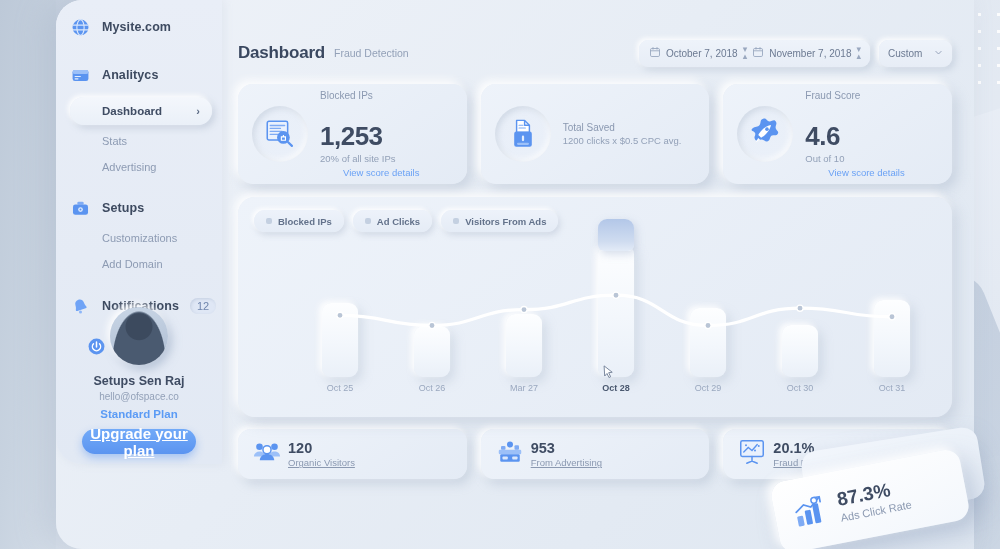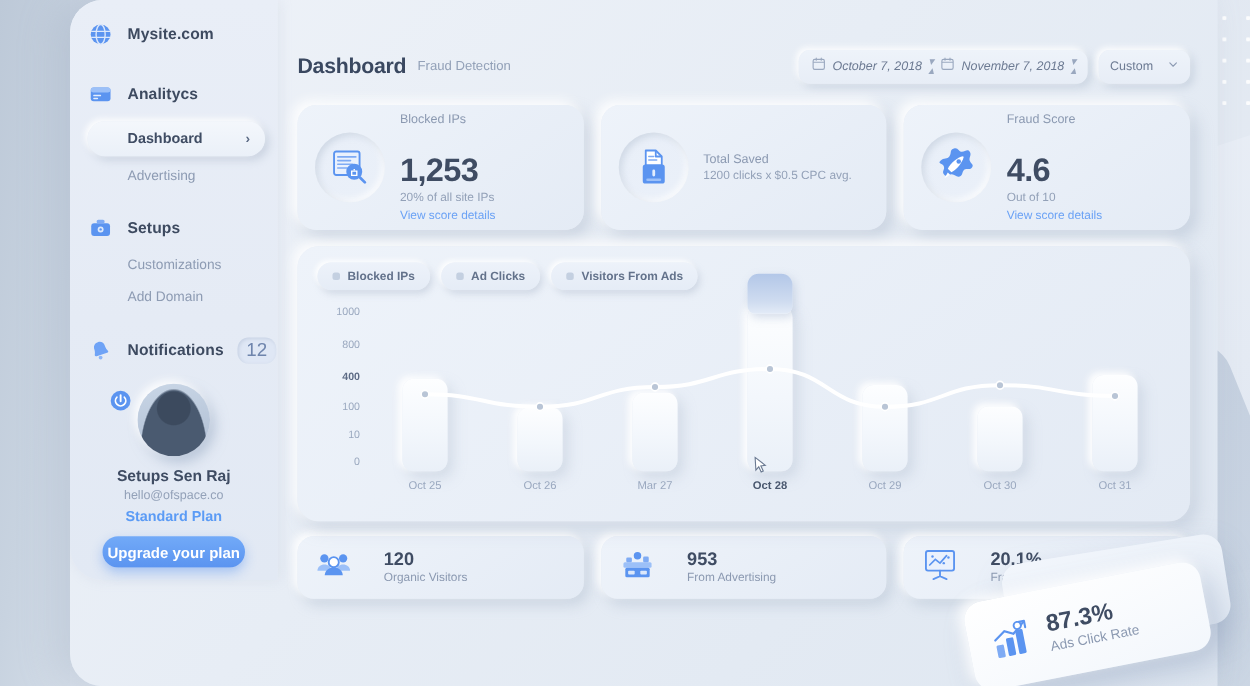--- a/index.html
+++ b/index.html
@@ -66,59 +66,59 @@
   #sidebar-item-dashboard {
     margin: 5px 10px 3px 14px; height: 28px; border-radius: 14px;
     background: linear-gradient(180deg, #f4f7fc 0%, #eaf0f8 100%);
     box-shadow: -2px -2px 5px rgba(255,255,255,.95), 3px 3px 7px rgba(163,177,198,.45);
     display: flex; align-items: center; justify-content: space-between;
     padding: 0 12px 0 32px; cursor: pointer;
   }
   #sidebar-item-dashboard .lbl { font-size: 11.5px; font-weight: 600; color: #3f4c63; }
   .chev-right { font-size: 11px; color: #5b6a84; font-weight: 700; }
   #notif-badge {
-    margin-left: auto; background: #dfe7f5; color: #6f85ad; font-size: 15px;
+    margin-left: auto; background: #dfe7f5; color: #6f85ad; font-size: 11px;
     font-weight: 400; border-radius: 9px; padding: 2px 7px;
     box-shadow: inset 1px 1px 3px rgba(160,175,200,.4);
   }
   
   #profile { position: absolute; left: 0; right: 0; bottom: 10px; text-align: center; }
   #avatar {
     width: 58px; height: 58px; border-radius: 50%; margin: 0 auto 9px;
     background:
       radial-gradient(circle at 50% 34%, #3c4a5e 0 13px, transparent 14px),
       radial-gradient(ellipse at 50% 95%, #4a5a70 0 26px, transparent 27px),
       linear-gradient(170deg, #c9d6e6 0%, #aebdd2 100%);
     box-shadow: -3px -3px 7px rgba(255,255,255,.9), 4px 5px 10px rgba(150,167,193,.55);
     overflow: hidden; position: relative;
   }
   #profile-name { font-size: 12.5px; font-weight: 700; color: #3f4c63; }
   #profile-email { font-size: 10px; color: #93a1b8; margin-top: 3px; }
   #profile-plan { font-size: 11.5px; color: #5b9bf5; font-weight: 600; margin-top: 6px; }
   #upgrade-btn {
     margin: 9px auto 0; width: 114px; height: 25px; border-radius: 13px;
     background: linear-gradient(180deg, #72aaf8 0%, #5b94f0 100%);
-    color: #fff; font-size: 12px; font-weight: 700;
+    color: #fff; font-size: 15px; font-weight: 700;
     display: flex; align-items: center; justify-content: center;
-    box-shadow: 0 4px 9px rgba(91,148,240,.45); cursor: pointer; border: none;
+    box-shadow: 0 4px 9px rgba(91,148,240,.45); cursor: pointer; border: none; text-decoration: underline;
   }
 
   
   #main { flex: 1; padding: 36px 22px 0 16px; position: relative; }
 
   #topbar { display: flex; align-items: center; height: 34px; }
   #page-title { font-size: 17px; font-weight: 700; color: #3a4860; letter-spacing: -.2px; }
   #page-subtitle { font-size: 10.5px; color: #93a1b8; margin-left: 9px; }
   #date-controls { margin-left: auto; display: flex; align-items: center; gap: 9px; }
   #date-group {
     display: flex; align-items: center; gap: 6px; height: 27px; padding: 0 10px;
     border-radius: 9px; background: linear-gradient(180deg,#eef3fa 0%,#e7edf6 100%);
     box-shadow: -2px -2px 5px rgba(255,255,255,.95), 3px 3px 7px rgba(163,177,198,.4);
   }
-  .date-field { display: flex; align-items: center; gap: 5px; font-style: italic; }
+  .date-field { display: flex; align-items: center; gap: 5px; }
   .date-text { font-size: 10px; color: #6c7a92; white-space: nowrap; }
   .stepper { font-size: 9px; color: #9aa8bf; line-height: .8; letter-spacing: -1px; }
   #range-select {
     display: flex; align-items: center; justify-content: space-between;
     width: 73px; height: 27px; padding: 0 9px; border-radius: 9px;
     background: linear-gradient(180deg,#eef3fa 0%,#e7edf6 100%);
     box-shadow: -2px -2px 5px rgba(255,255,255,.95), 3px 3px 7px rgba(163,177,198,.4);
     font-size: 10px; color: #6c7a92; cursor: pointer;
   }
 
@@ -132,21 +132,21 @@
   }
   .stat-icon-wrap {
     width: 56px; height: 56px; flex: 0 0 56px; border-radius: 50%; margin-right: 12px;
     background: linear-gradient(145deg, #e9eff8 0%, #eaf0f9 100%);
     box-shadow: inset 2px 2px 6px rgba(163,177,198,.4), inset -2px -2px 6px rgba(255,255,255,.95);
     display: flex; align-items: center; justify-content: center;
   }
   .stat-label { font-size: 10px; color: #8b99b1; }
   .stat-value { font-size: 26px; font-weight: 700; color: #3f4c63; line-height: 1.12; letter-spacing: -.5px; margin-top: 21px; }
   .stat-note { font-size: 9.5px; color: #93a1b8; margin-top: 2px; }
-  .stat-link { font-size: 9.5px; color: #6ba2f5; margin-top: 3px; cursor: pointer; }
+  .stat-link { font-size: 9.5px; color: #6ba2f5; margin-top: 3px; cursor: pointer; margin-left: 23px; }
 
   
   #chart-panel {
     margin-top: 13px; height: 220px; border-radius: 17px; position: relative;
     background: linear-gradient(145deg, #eef3fa 0%, #e3eaf4 100%);
     box-shadow: -4px -4px 9px rgba(255,255,255,.85), 5px 6px 14px rgba(163,177,198,.38);
     padding: 13px 16px 0 16px; overflow: hidden;
   }
   #chart-tabs { display: flex; gap: 9px; }
   .chart-tab {
@@ -180,26 +180,26 @@
   #line-svg { position: absolute; left: 40px; right: 0; top: -8px; height: 145px; width: calc(100% - 40px); overflow: visible; }
   #x-axis { position: absolute; left: 40px; right: 0; top: 140px; display: flex; }
   .x-tick { flex: 1; text-align: center; font-size: 9px; color: #9aa8bf; }
   .x-tick.bold { font-weight: 700; color: #4a586f; }
   #cursor-arrow { position: absolute; left: 349px; top: 122px; width: 11px; height: 15px; }
 
   
   #bottom-cards { display: flex; gap: 14px; margin-top: 12px; }
   .mini-card {
     flex: 1; height: 50px; border-radius: 13px; display: flex; align-items: center;
-    gap: 25px; padding: 0 14px;
+    gap: 6px; padding: 0 14px;
     background: linear-gradient(145deg, #eef3fa 0%, #e4ebf5 100%);
     box-shadow: -3px -3px 7px rgba(255,255,255,.9), 4px 5px 11px rgba(163,177,198,.4);
   }
   .mini-value { font-size: 14.5px; font-weight: 700; color: #3f4c63; line-height: 1.15; }
-  .mini-label { font-size: 9.5px; color: #8b99b1; margin-top: 1px; }
+  .mini-label { font-size: 9.5px; color: #8b99b1; margin-top: 1px; text-decoration: underline; }
 
   
   #tilt-card-back {
     position: absolute; right: 18px; bottom: 38px; width: 178px; height: 72px;
     border-radius: 15px; background: linear-gradient(160deg,#f2f6fc,#e6edf6);
     transform: rotate(-9deg); box-shadow: 0 10px 22px rgba(140,158,186,.35);
   }
   #tilt-card {
     position: absolute; right: 34px; bottom: 12px; width: 192px; height: 72px;
     border-radius: 15px; background: linear-gradient(165deg,#ffffff 0%,#f3f7fc 100%);
@@ -241,20 +241,23 @@
             <rect x="4.5" y="12.5" width="8" height="1.5" rx=".7" fill="#e4eefd"></rect>
             <rect x="4.5" y="15.4" width="5" height="1.5" rx=".7" fill="#e4eefd"></rect>
           </svg>
       </span>
       <span class="side-title">Analitycs</span>
     </div>
 
     <div id="sidebar-item-dashboard">
       <span class="lbl">Dashboard</span>
       <span class="chev-right">›</span>
+    </div>
+    <div class="side-sub">
+      <span>Stats</span>
     </div>
     <div class="side-sub">
       <span>Advertising</span>
     </div>
 
     <div class="side-row" style="margin-top:11px;">
       <span class="side-icon">
         <svg width="19" height="19" viewBox="0 0 24 24">
             <rect x="2.5" y="7" width="19" height="13" rx="3" fill="#5b94f0"></rect>
             <rect x="8" y="3.5" width="8" height="4" rx="1.6" fill="#7fabf4"></rect>
@@ -409,28 +412,20 @@
           <span class="tab-dot"></span>
           <span>Ad Clicks</span>
         </div>
         <div class="chart-tab">
           <span class="tab-dot"></span>
           <span>Visitors From Ads</span>
         </div>
       </div>
 
       <div id="plot">
-        <div id="y-axis">
-            <div class="y-tick" style="top: 6px;">1000</div>
-            <div class="y-tick" style="top: 32px;">800</div>
-            <div class="y-tick bold" style="top: 58px;">400</div>
-            <div class="y-tick" style="top: 82px;">100</div>
-            <div class="y-tick" style="top: 104px;">10</div>
-            <div class="y-tick" style="top: 126px;">0</div>
-          </div>
         <div id="bars">
             <div class="bar-col">
               <div class="bar" style="height: 74.4px;"></div>
             </div>
             <div class="bar-col">
               <div class="bar" style="height: 51.2px;"></div>
             </div>
             <div class="bar-col">
               <div class="bar" style="height: 62.8px;"></div>
             </div>

